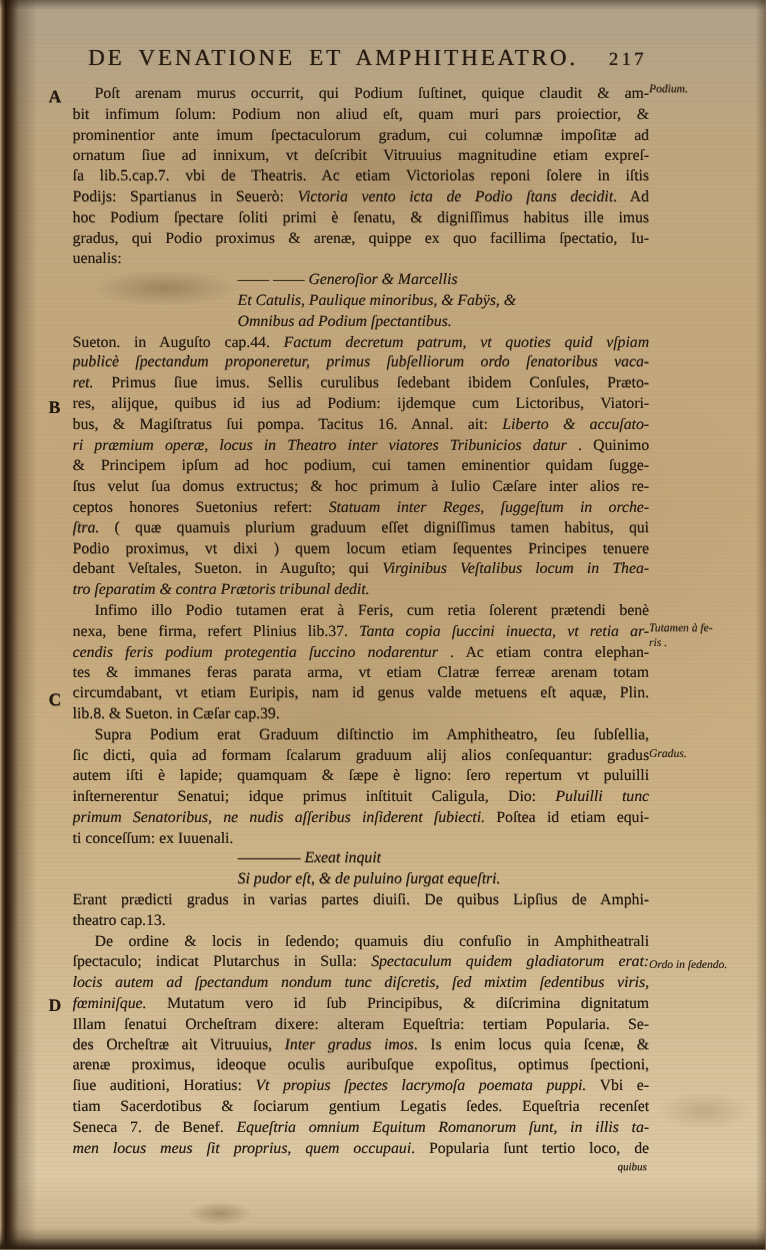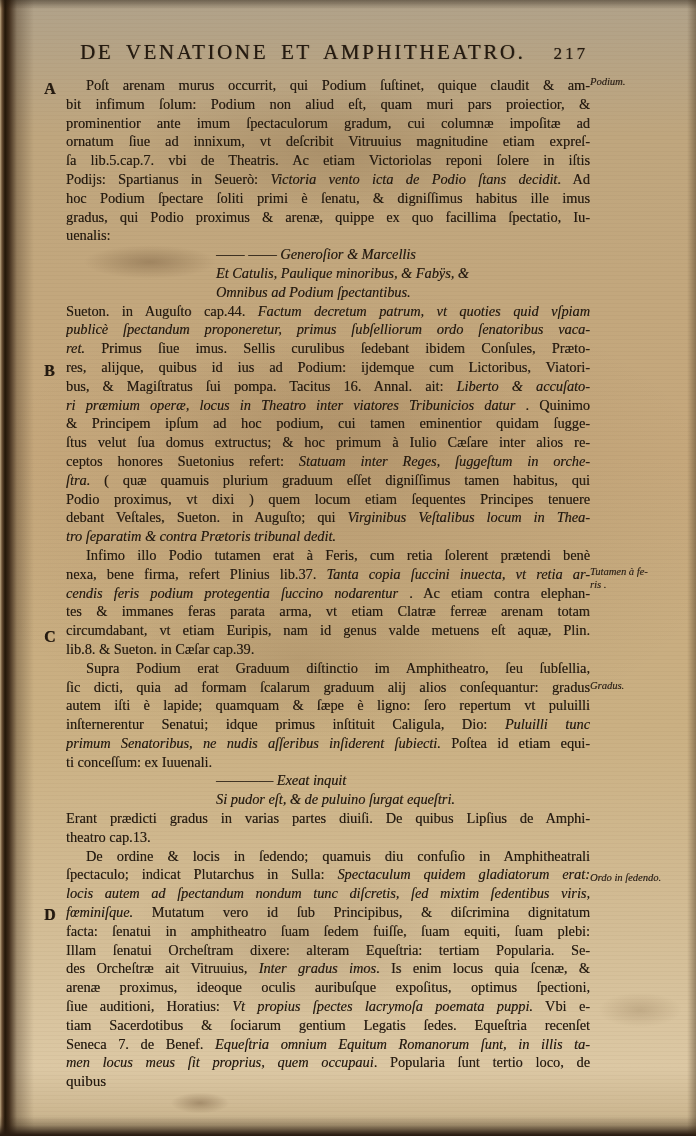--- a/index.html
+++ b/index.html
@@ -37,21 +37,21 @@
   .header .pageno{font-size:17px;letter-spacing:3px;}
 
   .body-col{position:absolute;top:76px;left:66px;width:524px;
     text-shadow:0.3px 0.3px 0.6px rgba(30,20,10,0.5);}
   .line{font-size:14.3px;line-height:18.8px;height:18.8px;overflow:hidden;
     text-align:justify;text-align-last:justify;}
   .line.nj{text-align-last:left;}
   .line.ind1{text-indent:20px;}
   .line.ind2{padding-left:150px;text-align:left;text-align-last:left;}
   .it{font-style:italic;}
-  .catchword{font-size:15px;line-height:18.8px;padding-right:2px;}
+  .catchword{font-size:10px;line-height:18.8px;text-align:right;padding-right:2px;font-style:italic;}
 
   .mletter{position:absolute;left:44px;font-size:16px;font-weight:bold;
     text-shadow:0.4px 0.4px 0.6px rgba(30,20,10,0.6);}
   .mnote{position:absolute;left:590px;width:96px;font-style:italic;
     font-size:10.5px;line-height:12.5px;color:#30241a;
     text-shadow:0.3px 0.3px 0.5px rgba(30,20,10,0.5);}
 </style>
 </head>
 <body>
 
@@ -102,21 +102,20 @@
       <div class="line ind0"><span class="it">primum Senatoribus, ne nudis aſſeribus inſiderent ſubiecti.</span><span> Poſtea id etiam equi-</span></div>
       <div class="line ind0 nj"><span>ti conceſſum: ex Iuuenali.</span></div>
       <div class="line ind2 nj"><span>———— </span><span class="it">Exeat inquit</span></div>
       <div class="line ind2 nj"><span class="it">Si pudor eſt, &amp; de puluino  ſurgat equeſtri.</span></div>
       <div class="line ind0"><span>Erant prædicti gradus in varias partes diuiſi.  De quibus Lipſius de Amphi-</span></div>
       <div class="line ind0 nj"><span>theatro cap.13.</span></div>
       <div class="line ind1"><span>De ordine &amp; locis in  ſedendo;  quamuis diu confuſio in Amphitheatrali</span></div>
       <div class="line ind0"><span>ſpectaculo; indicat Plutarchus in Sulla: </span><span class="it">Spectaculum quidem gladiatorum erat:</span></div>
       <div class="line ind0"><span class="it">locis autem ad ſpectandum nondum tunc diſcretis, ſed mixtim ſedentibus viris,</span></div>
       <div class="line ind0"><span class="it">fœminiſque.</span><span> Mutatum vero id ſub Principibus, &amp; diſcrimina dignitatum</span></div>
-      <div class="line ind0"><span>facta:  ſenatui in amphitheatro ſuam ſedem fuiſſe,  ſuam equiti,  ſuam plebi:</span></div>
       <div class="line ind0"><span>Illam ſenatui Orcheſtram dixere: alteram Equeſtria: tertiam Popularia. Se-</span></div>
       <div class="line ind0"><span>des Orcheſtræ ait Vitruuius, </span><span class="it">Inter gradus imos</span><span>. Is enim locus quia ſcenæ, &amp;</span></div>
       <div class="line ind0"><span>arenæ proximus, ideoque oculis auribuſque expoſitus, optimus ſpectioni,</span></div>
       <div class="line ind0"><span>ſiue auditioni, Horatius: </span><span class="it">Vt propius ſpectes lacrymoſa poemata puppi.</span><span> Vbi e-</span></div>
       <div class="line ind0"><span>tiam Sacerdotibus &amp; ſociarum gentium Legatis ſedes.  Equeſtria recenſet</span></div>
       <div class="line ind0"><span>Seneca 7. de Benef. </span><span class="it">Equeſtria omnium Equitum Romanorum ſunt, in illis ta-</span></div>
       <div class="line ind0"><span class="it">men locus meus ſit proprius, quem occupaui</span><span>. Popularia ſunt tertio loco, de</span></div>
       <div class="catchword">quibus</div>
     </div>
 

